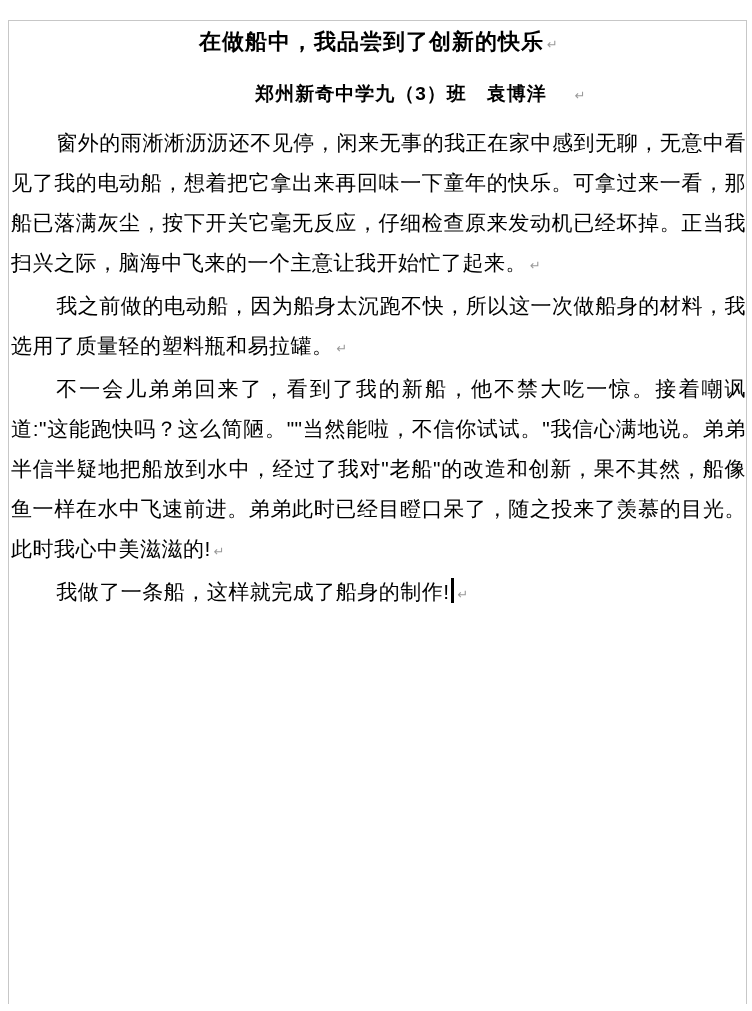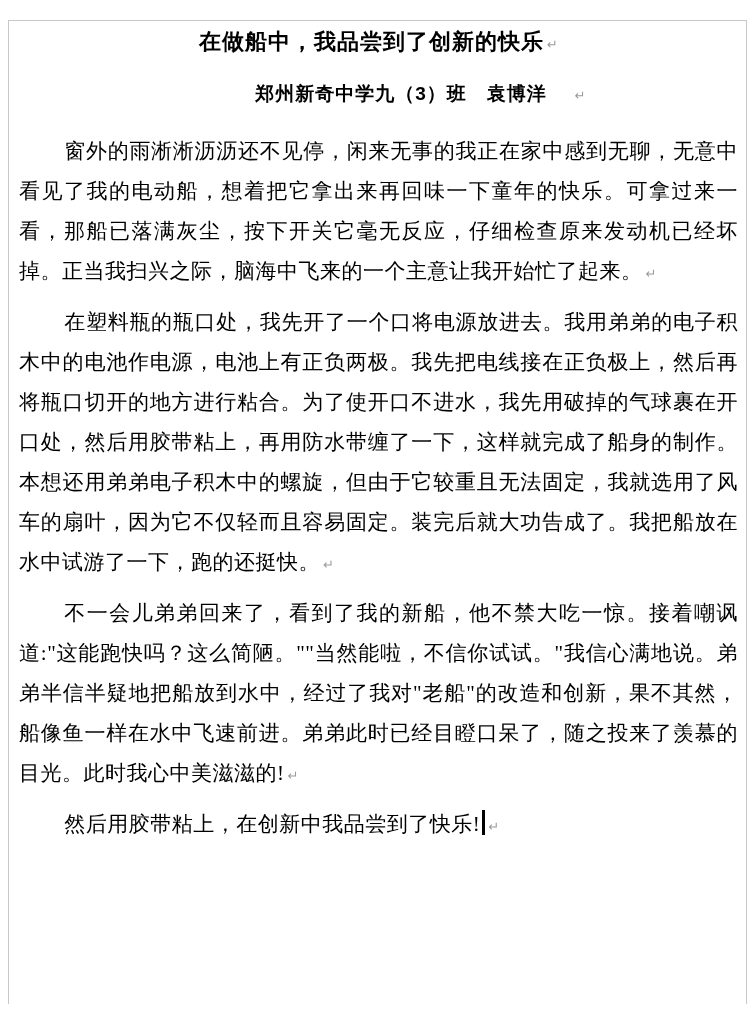--- a/index.html
+++ b/index.html
@@ -44,28 +44,27 @@
     line-height: 54px;
     letter-spacing: 1px;
     white-space: nowrap;
   }
   .byline-shift {
     position: relative;
     left: 42px;
     display: inline-block;
   }
   .body-para {
-    margin: 8px;
+    margin: 0;
     font-size: 21px;
     line-height: 40px;
     text-align: justify;
     text-indent: 2.15em;
     letter-spacing: 0.5px;
     word-break: break-all;
-    font-family: Liberation Serif, serif;
   }
   .pilcrow {
     color: #9a9a9a;
     font-size: 13px;
     letter-spacing: 0;
     margin-left: 3px;
     font-weight: normal;
   }
   .pilcrow.after-byline { margin-left: 28px; }
   .caret {
@@ -92,27 +91,27 @@
       <span class="byline-shift">
         <span>郑州新奇中学九（3）班　袁博洋</span><span class="pilcrow after-byline">↵</span>
       </span>
     </div>
 
     <p class="body-para">
       <span>窗外的雨淅淅沥沥还不见停，闲来无事的我正在家中感到无聊，无意中看见了我的电动船，想着把它拿出来再回味一下童年的快乐。可拿过来一看，那船已落满灰尘，按下开关它毫无反应，仔细检查原来发动机已经坏掉。正当我扫兴之际，脑海中飞来的一个主意让我开始忙了起来。</span><span class="pilcrow">↵</span>
     </p>
 
 
+    <p class="body-para">
+      <span>我之前做的电动船，因为船身太沉跑不快，所以这一次做船身的材料，我选用了质量轻的塑料瓶和易拉罐。</span><span class="pilcrow">↵</span>
+    </p>
 
-    <p class="body-para">
-      <span>在塑料瓶的瓶口处，我先开了一个口将电源放进去。我用弟弟的电子积木中的电池作电源，电池上有正负两极。我先把电线接在正负极上，然后再将瓶口切开的地方进行粘合。为了使开口不进水，我先用破掉的气球裹在开口处，然后用胶带粘上，再用防水带缠了一下，这样就完成了船身的制作。本想还用弟弟电子积木中的螺旋，但由于它较重且无法固定，我就选用了风车的扇叶，因为它不仅轻而且容易固定。装完后就大功告成了。我把船放在水中试游了一下，跑的还挺快。</span><span class="pilcrow">↵</span>
-    </p>
 
     <p class="body-para">
       <span>不一会儿弟弟回来了，看到了我的新船，他不禁大吃一惊。接着嘲讽道:"这能跑快吗？这么简陋。""当然能啦，不信你试试。"我信心满地说。弟弟半信半疑地把船放到水中，经过了我对"老船"的改造和创新，果不其然，船像鱼一样在水中飞速前进。弟弟此时已经目瞪口呆了，随之投来了羡慕的目光。此时我心中美滋滋的!</span><span class="pilcrow">↵</span>
     </p>
 
     <p class="body-para">
-      <span>然后用胶带粘上，在创新中我品尝到了快乐!</span><span class="caret"></span><span class="pilcrow">↵</span>
+      <span>我做了一条船，这样就完成了船身的制作!</span><span class="caret"></span><span class="pilcrow">↵</span>
     </p>
 
   </div>
 </div>
 
 </body></html>

